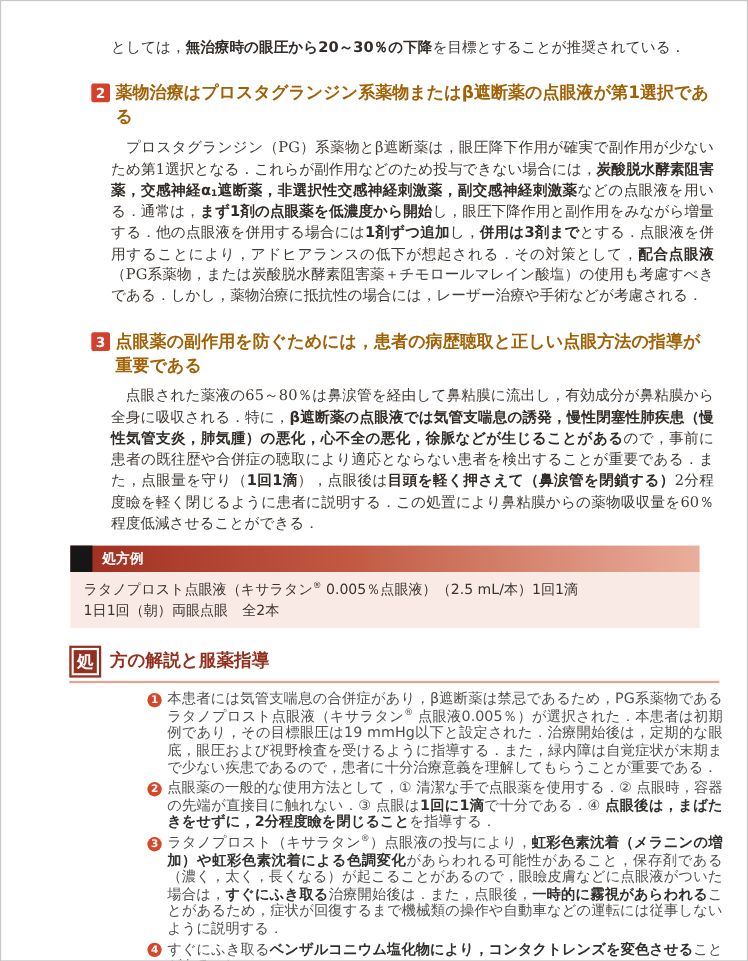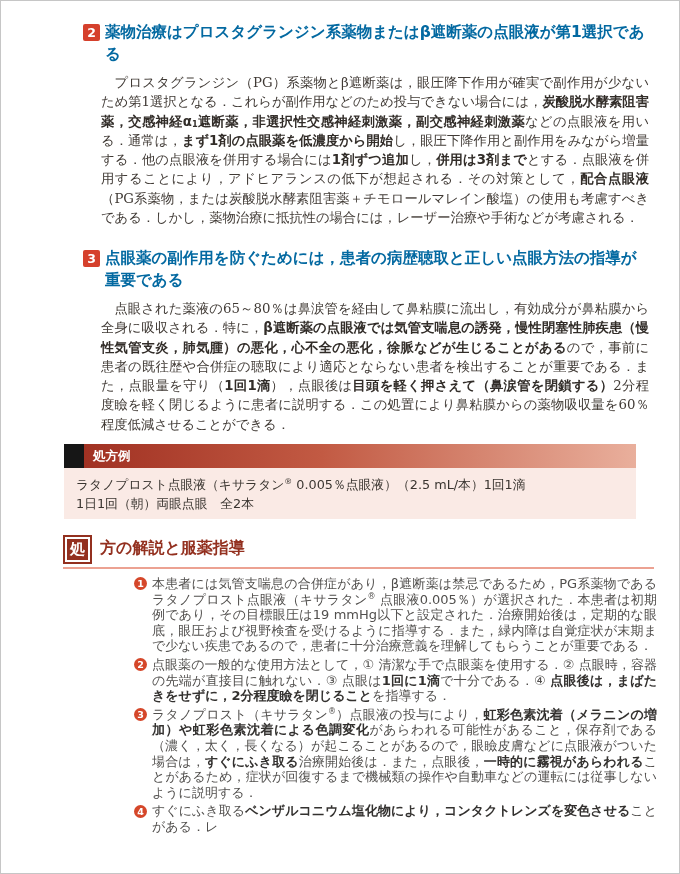--- a/index.html
+++ b/index.html
@@ -10,21 +10,21 @@
 
   
   .intro{margin:33px 28px 0 100px;font-size:13.3px;line-height:1.45;color:#3e3833;}
 
   
   .sec-head{position:relative;margin:20px 26px 0 104px;}
   .badge{position:absolute;left:-22px;top:3px;width:17px;height:17px;
          background:var(--badge-red,#d5402c);color:#fff;border-radius:2px;
          font-family:"DejaVu Sans","Liberation Sans",sans-serif;
          font-weight:bold;font-size:12.5px;line-height:17px;text-align:center;}
-  .sec-title{margin:0;max-width:545px;color:#0369a1;
+  .sec-title{margin:0;max-width:545px;color:#a16207;
          font-family:"DejaVu Sans","Liberation Sans",sans-serif;
          font-weight:bold;font-size:15.5px;line-height:1.42;}
 
   
   .bodytext{margin:8px 28px 0 100px;max-width:548px;text-align:justify;
          font-size:13.3px;line-height:1.45;color:#403a35;}
   .b{font-family:"DejaVu Sans","Liberation Sans",sans-serif;
      font-weight:bold;color:#322d29;}
   sup{font-size:62%;vertical-align:super;line-height:0;}
   sub{font-size:62%;vertical-align:-0.15em;line-height:0;}
@@ -63,20 +63,21 @@
   .gtext{margin:0;max-width:505px;text-align:justify;color:#514f4d;
         font-family:"DejaVu Sans","Liberation Sans",sans-serif;
         font-size:13px;line-height:15.6px;}
   .gtext .b{color:#33312f;}
 </style>
 </head>
 <body>
 
 <div class="page">
 
+  <p class="intro"><span>としては，</span><span class="b">無治療時の眼圧から20～30％の下降</span><span>を目標とすることが推奨されている．</span></p>
 
   <section>
     <div class="sec-head">
       <span class="badge">2</span>
       <h2 class="sec-title">薬物治療はプロスタグランジン系薬物またはβ遮断薬の点眼液が第1選択である</h2>
     </div>
     <p class="bodytext"><span>　プロスタグランジン（PG）系薬物とβ遮断薬は，眼圧降下作用が確実で副作用が少ないため第1選択となる．これらが副作用などのため投与できない場合には，</span><span class="b">炭酸脱水酵素阻害薬，交感神経α</span><sub class="b">1</sub><span class="b">遮断薬，非選択性交感神経刺激薬，副交感神経刺激薬</span><span>などの点眼液を用いる．通常は，</span><span class="b">まず1剤の点眼薬を低濃度から開始</span><span>し，眼圧下降作用と副作用をみながら増量する．他の点眼液を併用する場合には</span><span class="b">1剤ずつ追加</span><span>し，</span><span class="b">併用は3剤まで</span><span>とする．点眼液を併用することにより，アドヒアランスの低下が想起される．その対策として，</span><span class="b">配合点眼液</span><span>（PG系薬物，または炭酸脱水酵素阻害薬＋チモロールマレイン酸塩）の使用も考慮すべきである．しかし，薬物治療に抵抗性の場合には，レーザー治療や手術などが考慮される．</span></p>
   </section>
 
   <section>

